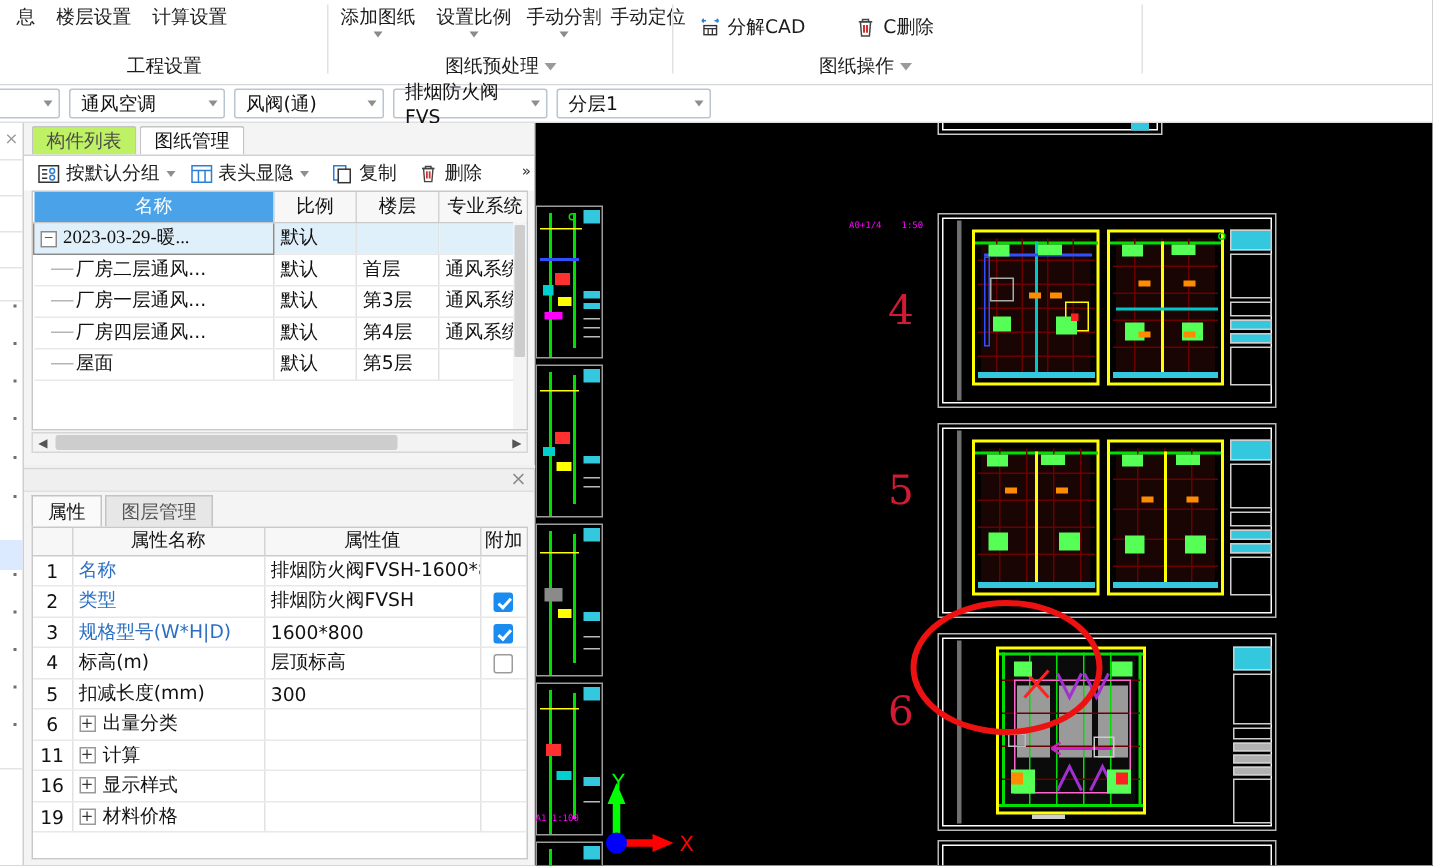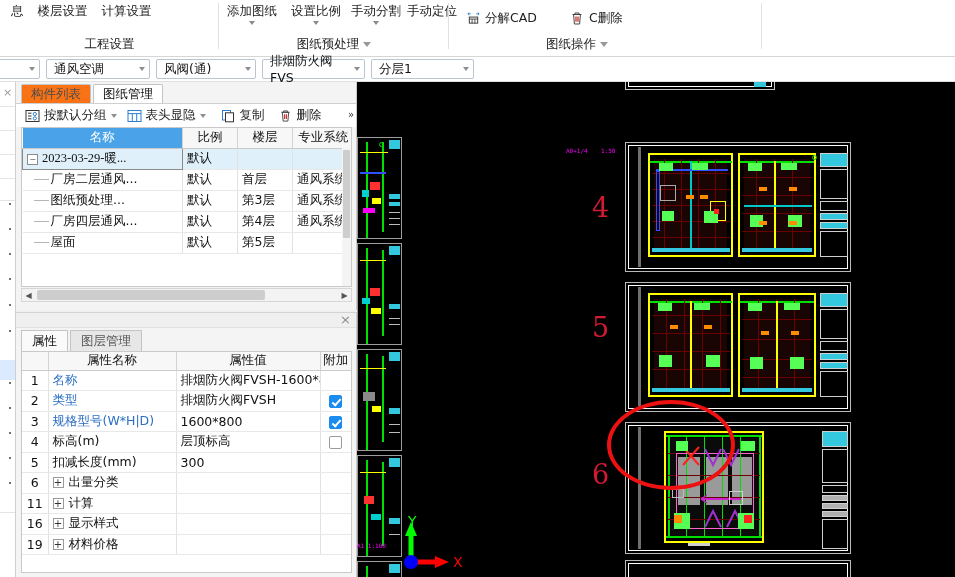--- a/index.html
+++ b/index.html
@@ -107,21 +107,21 @@
   .dpanel {
     position: absolute; left: 16px; top: 0; width: 341px; height: 228px;
     background: #f4f4f4; border-right: 1px solid #c9c9c9;
   }
   .tabs {
     height: 21px; display: flex; align-items: flex-end; padding-left: 5px;
     background: #f4f4f4;
   }
   .tab {
     height: 19px; line-height: 18px; padding: 0 9px; font-size: 12.5px;
-    border: 1px solid #c4c4c4; border-bottom: none; background: #f97316;
+    border: 1px solid #c4c4c4; border-bottom: none; background: #bef264;
     color: #4b4b4b; margin-right: 2px; border-radius: 2px 2px 0 0; cursor: default;
   }
   .tab.active { background: #ffffff; color: #111; font-weight: normal; }
   .dtoolbar {
     height: 24px; background: #ffffff; border-top: 1px solid #d0d0d0;
     display: flex; align-items: center; padding-left: 5px; position: relative;
   }
   .tbtn {
     display: flex; align-items: center; height: 20px; padding: 0 3px;
     font-size: 12.5px; color: #1c1c1c; cursor: default; white-space: nowrap;
@@ -481,21 +481,21 @@
               <td></td>
               <td></td>
             </tr>
             <tr>
               <td><span class="treedash"></span><span>厂房二层通风...</span></td>
               <td>默认</td>
               <td>首层</td>
               <td>通风系统</td>
             </tr>
             <tr>
-              <td><span class="treedash"></span><span>图纸预处理...</span></td>
+              <td><span class="treedash"></span><span>厂房一层通风...</span></td>
               <td>默认</td>
               <td>第3层</td>
               <td>通风系统</td>
             </tr>
             <tr>
               <td><span class="treedash"></span><span>厂房四层通风...</span></td>
               <td>默认</td>
               <td>第4层</td>
               <td>通风系统</td>
             </tr>

